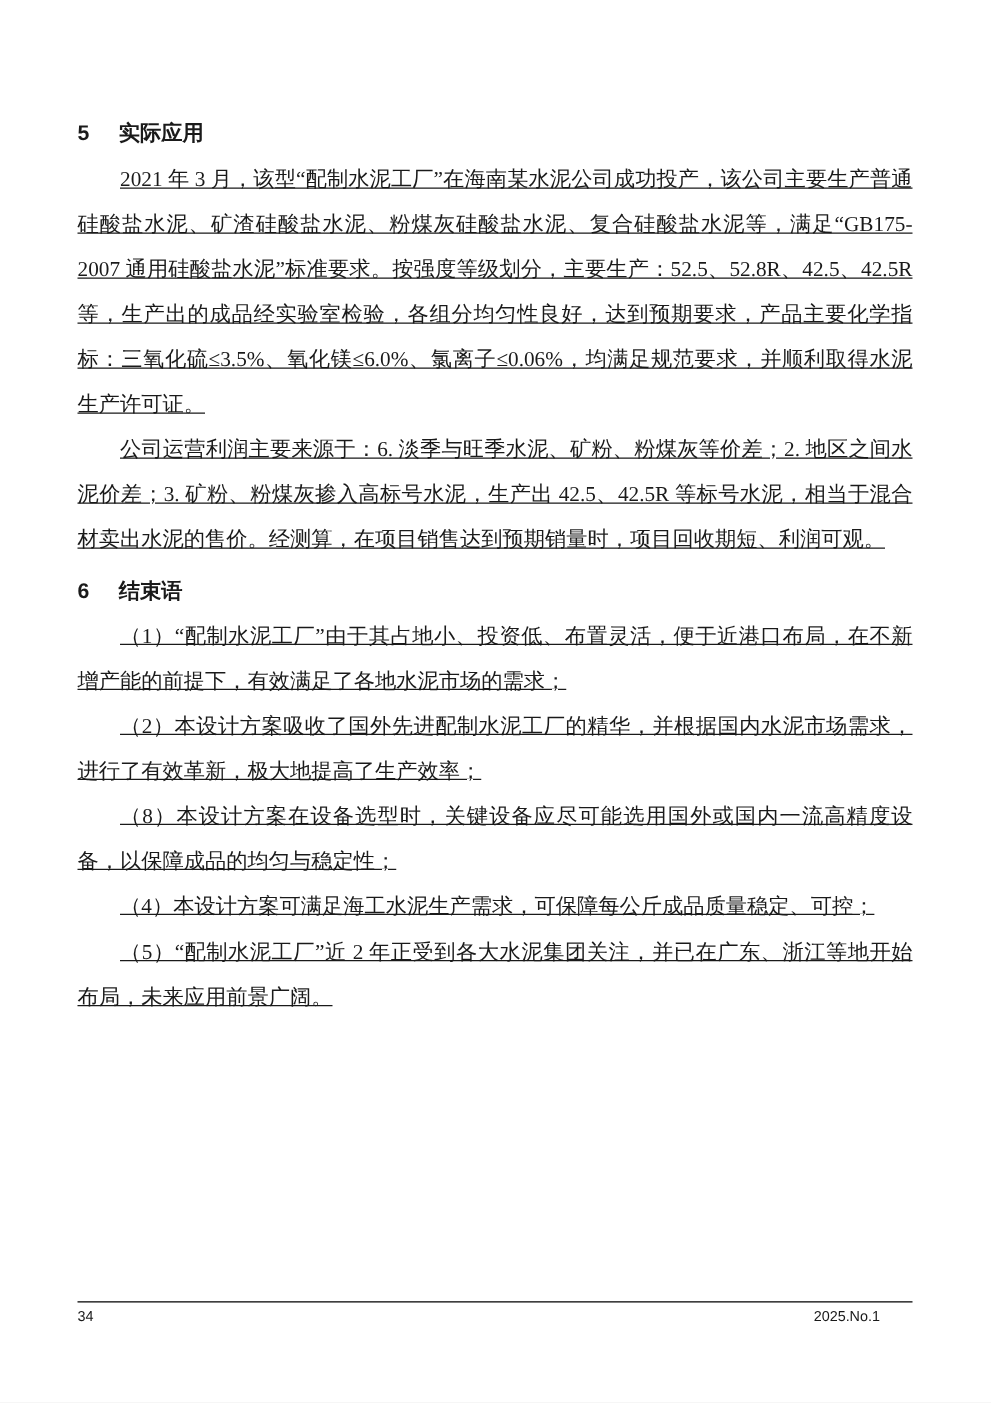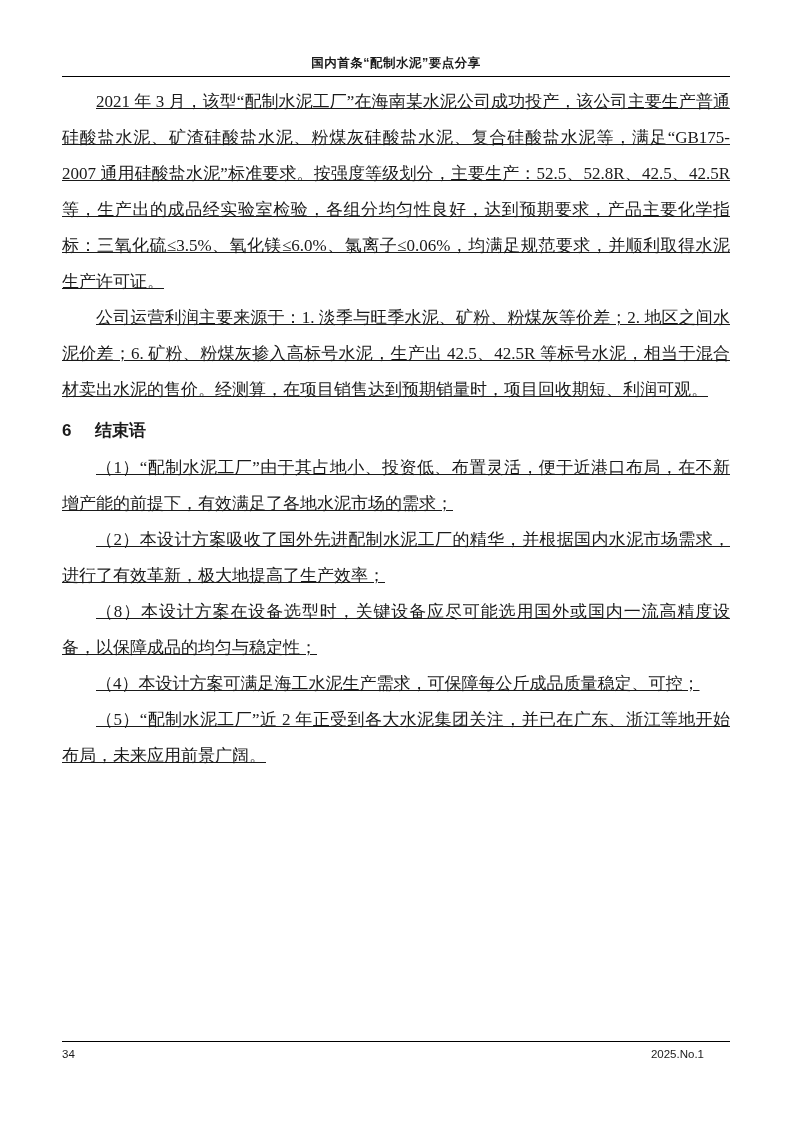--- a/index.html
+++ b/index.html
@@ -100,30 +100,29 @@
     position: absolute;
     right: 26px;
     top: 0;
   }
 </style>
 </head>
 <body>
 
 <div class="page">
 
-  <div class="header">
-    <div class="header-title">国内首条“配制水泥”要点分享</div>
-    <div class="header-rule"></div>
-  </div>
 
   <div class="content">
 
+    <h2 class="section-heading">
+      <span class="num">5</span><span>实际应用</span>
+    </h2>
 
     <p class="para">2021 年 3 月，该型“配制水泥工厂”在海南某水泥公司成功投产，该公司主要生产普通硅酸盐水泥、矿渣硅酸盐水泥、粉煤灰硅酸盐水泥、复合硅酸盐水泥等，满足“GB175-2007 通用硅酸盐水泥”标准要求。按强度等级划分，主要生产：52.5、52.8R、42.5、42.5R 等，生产出的成品经实验室检验，各组分均匀性良好，达到预期要求，产品主要化学指标：三氧化硫≤3.5%、氧化镁≤6.0%、氯离子≤0.06%，均满足规范要求，并顺利取得水泥生产许可证。</p>
-    <p class="para">公司运营利润主要来源于：1. 淡季与旺季水泥、矿粉、粉煤灰等价差；2. 地区之间水泥价差；6. 矿粉、粉煤灰掺入高标号水泥，生产出 42.5、42.5R 等标号水泥，相当于混合材卖出水泥的售价。经测算，在项目销售达到预期销量时，项目回收期短、利润可观。</p>
+    <p class="para">公司运营利润主要来源于：6. 淡季与旺季水泥、矿粉、粉煤灰等价差；2. 地区之间水泥价差；3. 矿粉、粉煤灰掺入高标号水泥，生产出 42.5、42.5R 等标号水泥，相当于混合材卖出水泥的售价。经测算，在项目销售达到预期销量时，项目回收期短、利润可观。</p>
 
     <h2 class="section-heading">
       <span class="num">6</span><span>结束语</span>
     </h2>
 
     <p class="para">（1）“配制水泥工厂”由于其占地小、投资低、布置灵活，便于近港口布局，在不新增产能的前提下，有效满足了各地水泥市场的需求；</p>
     <p class="para">（2）本设计方案吸收了国外先进配制水泥工厂的精华，并根据国内水泥市场需求，进行了有效革新，极大地提高了生产效率；</p>
     <p class="para">（8）本设计方案在设备选型时，关键设备应尽可能选用国外或国内一流高精度设备，以保障成品的均匀与稳定性；</p>
     <p class="para">（4）本设计方案可满足海工水泥生产需求，可保障每公斤成品质量稳定、可控；</p>
     <p class="para">（5）“配制水泥工厂”近 2 年正受到各大水泥集团关注，并已在广东、浙江等地开始布局，未来应用前景广阔。</p>

